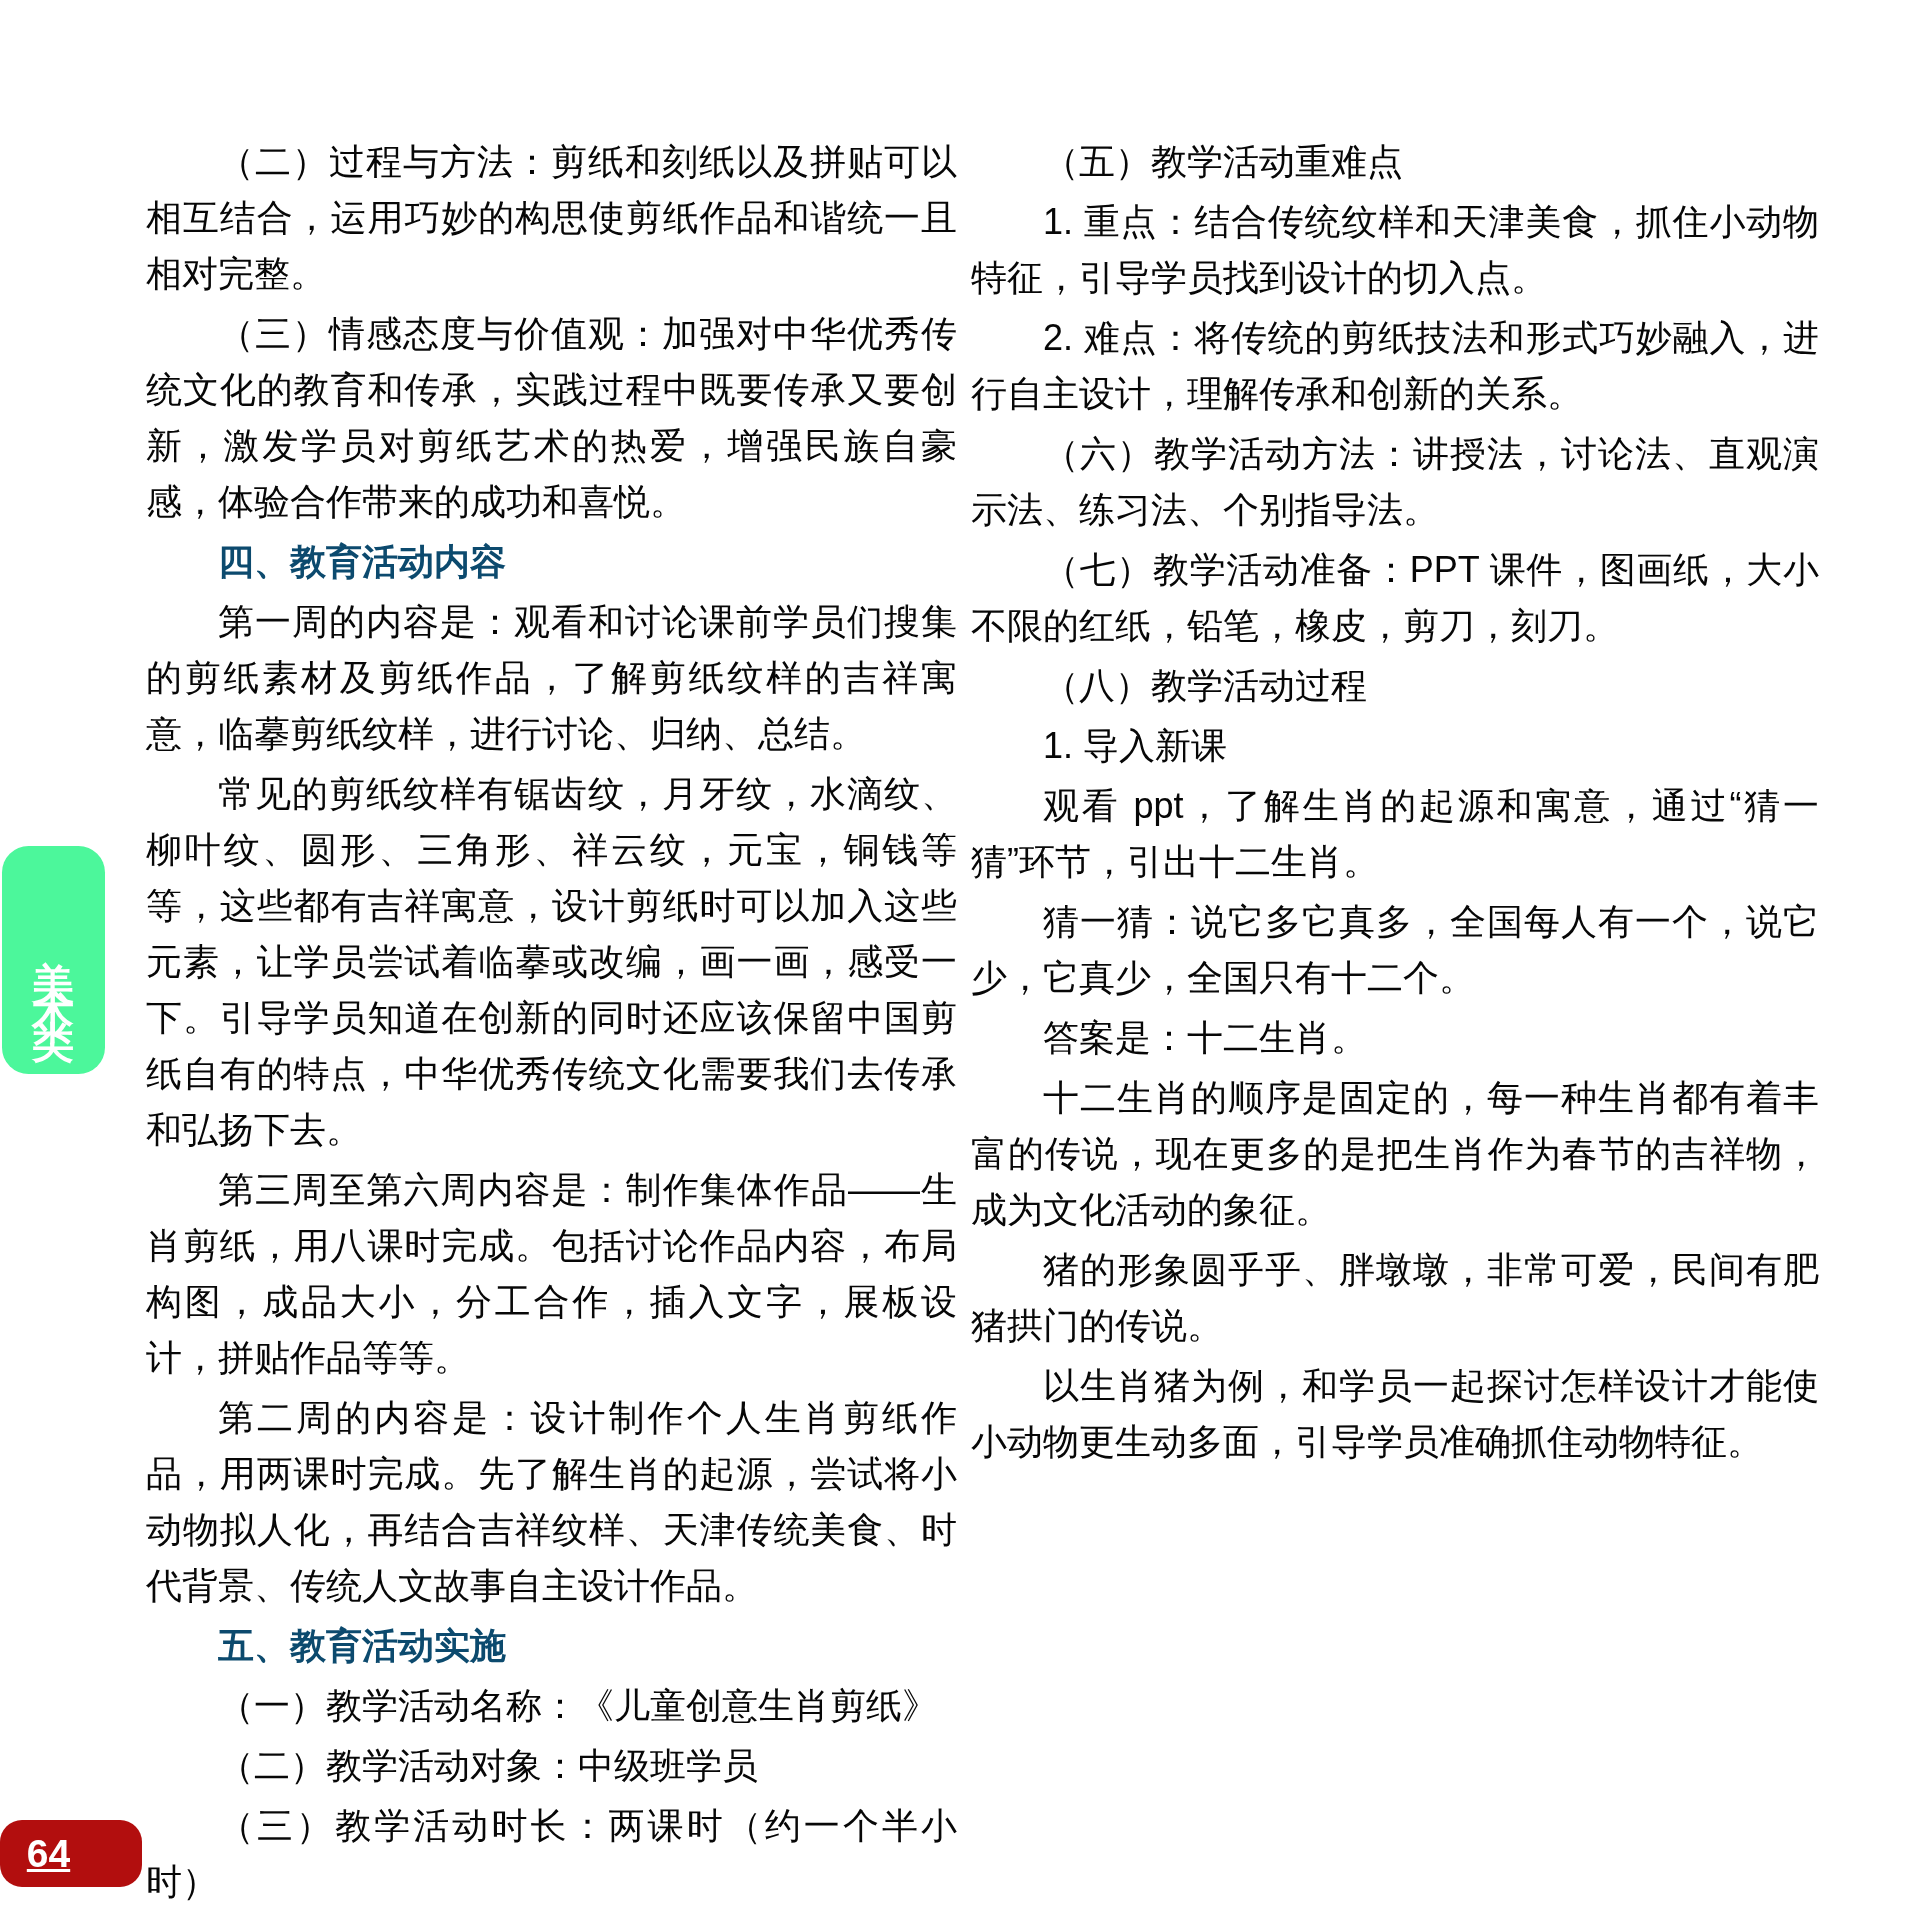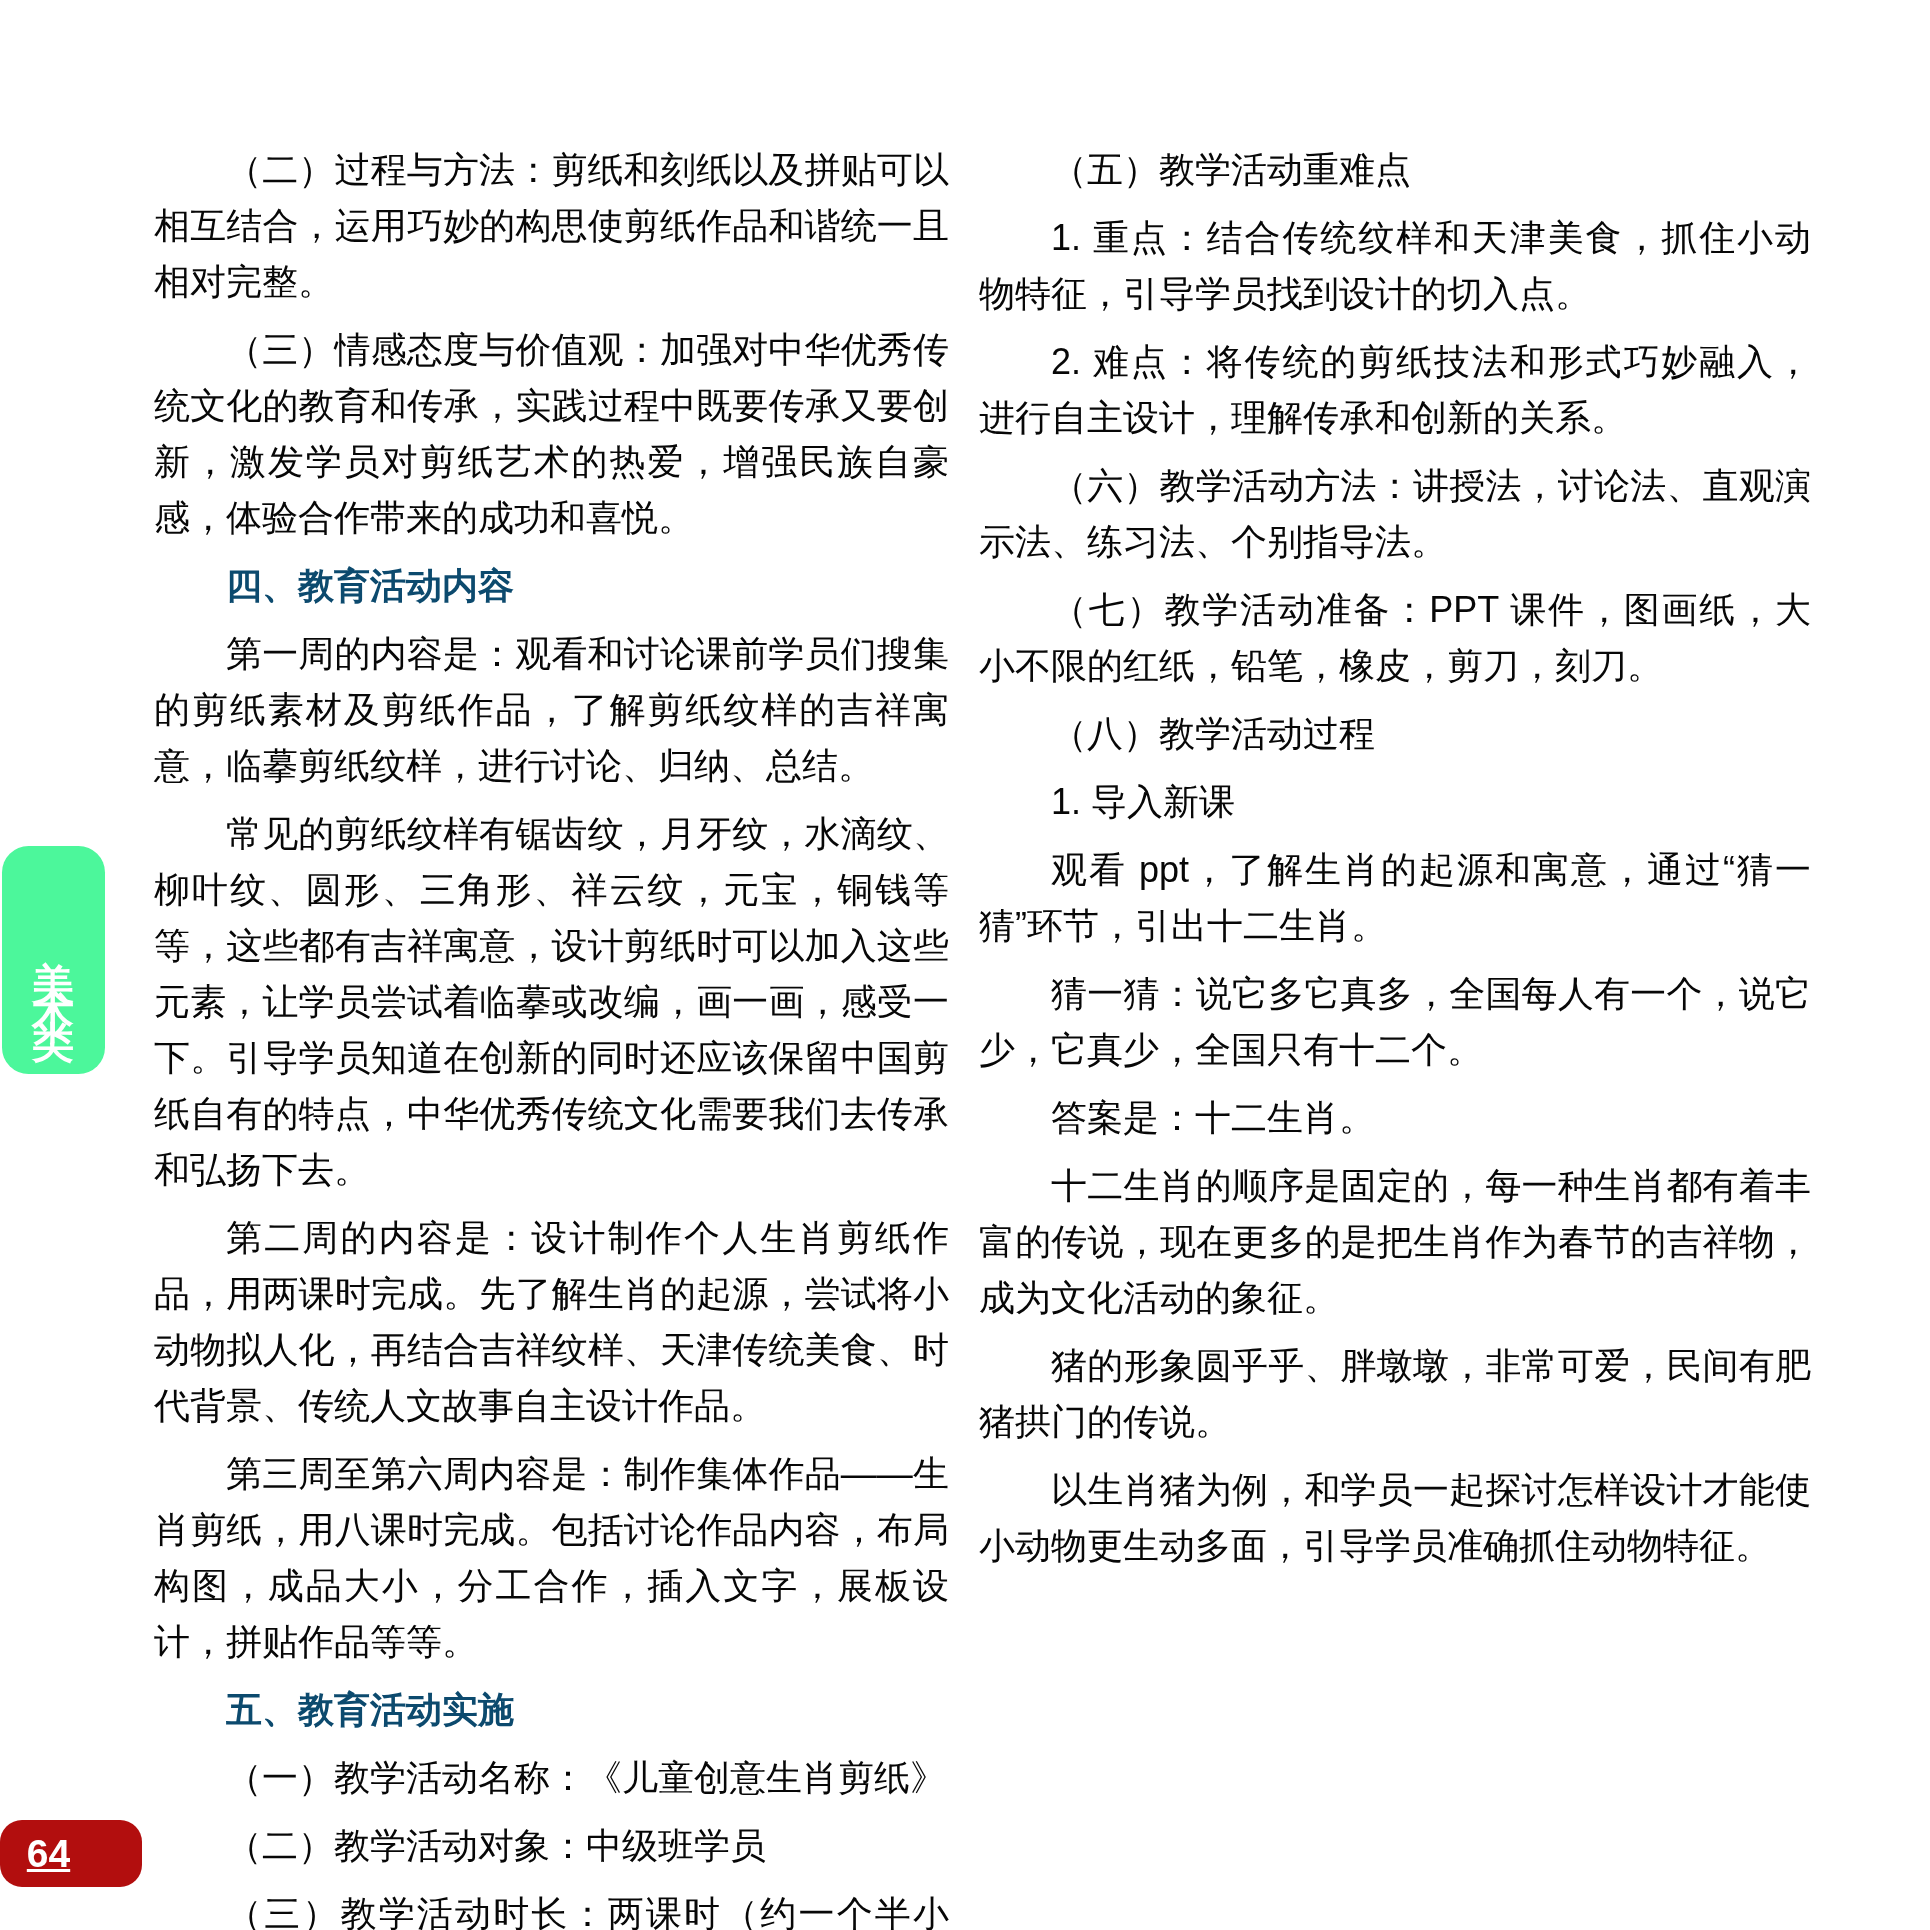--- a/index.html
+++ b/index.html
@@ -20,21 +20,21 @@
     top:130px;
     color:#070707;
     font-size:36px;
     line-height:56px;
     text-align:justify;
     text-justify:inter-ideograph;
   }
   .col-left{left:142px;width:819px;}
   .col-right{left:967px;width:856px;}
   .col p, .col h3{
-    margin:12px;
+    margin:4px;
     padding:0;
     text-indent:2em;
     font-weight:normal;
     font-size:36px;
     line-height:56px;
   }
   .col h3.sec-heading{
     color:#0c4a6e;
     font-weight:bold;
   }
@@ -89,22 +89,22 @@
   <div class="side-tab">
     <span class="tab-label">美术类</span>
   </div>
 
   <div class="col col-left">
     <p>（二）过程与方法：剪纸和刻纸以及拼贴可以相互结合，运用巧妙的构思使剪纸作品和谐统一且相对完整。</p>
     <p>（三）情感态度与价值观：加强对中华优秀传统文化的教育和传承，实践过程中既要传承又要创新，激发学员对剪纸艺术的热爱，增强民族自豪感，体验合作带来的成功和喜悦。</p>
     <h3 class="sec-heading">四、教育活动内容</h3>
     <p>第一周的内容是：观看和讨论课前学员们搜集的剪纸素材及剪纸作品，了解剪纸纹样的吉祥寓意，临摹剪纸纹样，进行讨论、归纳、总结。</p>
     <p>常见的剪纸纹样有锯齿纹，月牙纹，水滴纹、柳叶纹、圆形、三角形、祥云纹，元宝，铜钱等等，这些都有吉祥寓意，设计剪纸时可以加入这些元素，让学员尝试着临摹或改编，画一画，感受一下。引导学员知道在创新的同时还应该保留中国剪纸自有的特点，中华优秀传统文化需要我们去传承和弘扬下去。</p>
+    <p>第三周至第六周内容是：制作集体作品——生肖剪纸，用八课时完成。包括讨论作品内容，布局构图，成品大小，分工合作，插入文字，展板设计，拼贴作品等等。</p>
     <p>第二周的内容是：设计制作个人生肖剪纸作品，用两课时完成。先了解生肖的起源，尝试将小动物拟人化，再结合吉祥纹样、天津传统美食、时代背景、传统人文故事自主设计作品。</p>
-    <p>第三周至第六周内容是：制作集体作品——生肖剪纸，用八课时完成。包括讨论作品内容，布局构图，成品大小，分工合作，插入文字，展板设计，拼贴作品等等。</p>
     <h3 class="sec-heading">五、教育活动实施</h3>
     <p>（一）教学活动名称：《儿童创意生肖剪纸》</p>
     <p>（二）教学活动对象：中级班学员</p>
     <p>（三）教学活动时长：两课时（约一个半小时）</p>
   </div>
 
   <div class="col col-right">
     <p>（五）教学活动重难点</p>
     <p>1. 重点：结合传统纹样和天津美食，抓住小动物特征，引导学员找到设计的切入点。</p>
     <p>2. 难点：将传统的剪纸技法和形式巧妙融入，进行自主设计，理解传承和创新的关系。</p>

